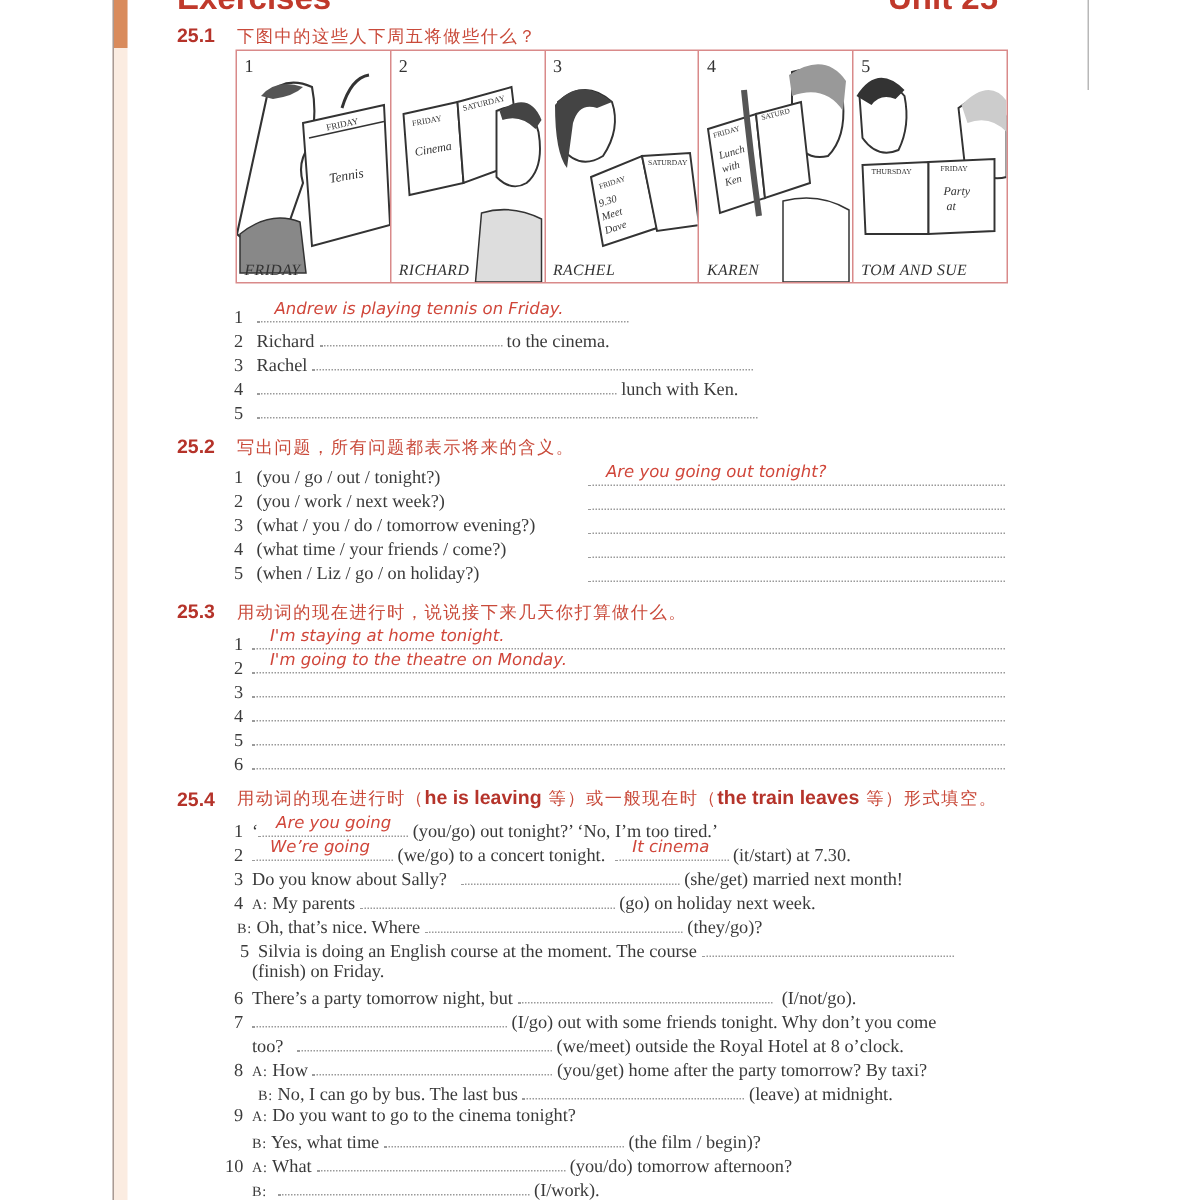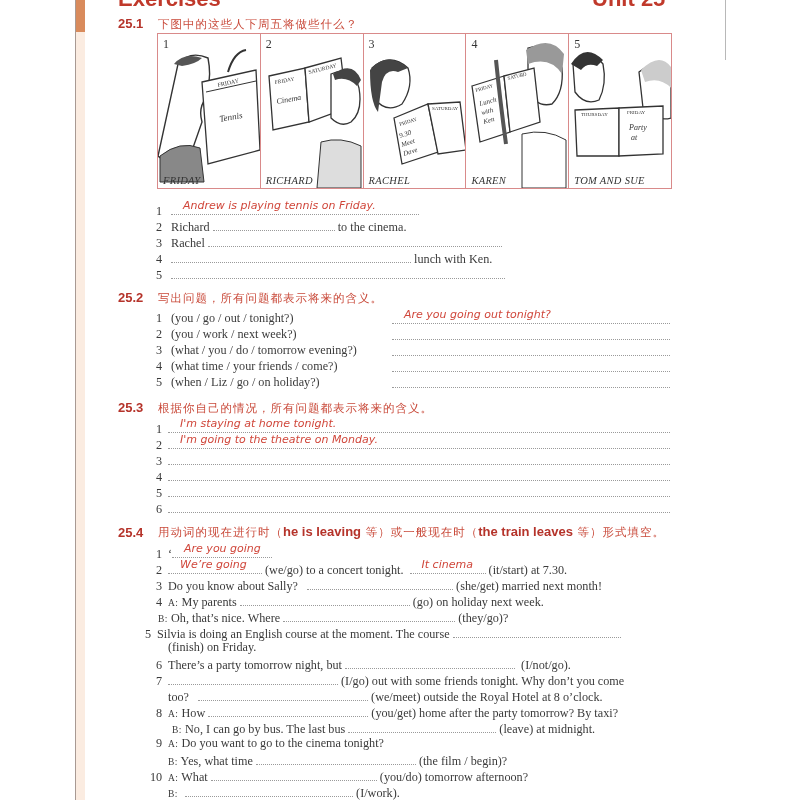--- a/index.html
+++ b/index.html
@@ -180,34 +180,35 @@
 <div class="line" style="left:156px;top:327px"><span class="n">2</span> <span>(you / work / next week?)</span></div>
 <div class="line" style="left:392px;top:327px"><span class="dots" style="width:278px"></span></div>
 <div class="line" style="left:156px;top:343px"><span class="n">3</span> <span>(what / you / do / tomorrow evening?)</span></div>
 <div class="line" style="left:392px;top:343px"><span class="dots" style="width:278px"></span></div>
 <div class="line" style="left:156px;top:359px"><span class="n">4</span> <span>(what time / your friends / come?)</span></div>
 <div class="line" style="left:392px;top:359px"><span class="dots" style="width:278px"></span></div>
 <div class="line" style="left:156px;top:375px"><span class="n">5</span> <span>(when / Liz / go / on holiday?)</span></div>
 <div class="line" style="left:392px;top:375px"><span class="dots" style="width:278px"></span></div>
 
 <div class="sec-num" style="left:118px;top:400px">25.3</div>
-<div class="sec-title" style="left:158px;top:401px">根据你自己的情况，所有问题都表示将来的含义。</div>
+<div class="sec-title" style="left:158px;top:401px">用动词的现在进行时，说说接下来几天你打算做什么。</div>
 
 <div class="line" style="left:156px;top:420px"><span class="n">1</span><span class="dots" style="width:502px"><span class="ans">I'm staying at home tonight.</span></span></div>
 <div class="line" style="left:156px;top:436px"><span class="n">2</span><span class="dots" style="width:502px"><span class="ans">I'm going to the theatre on Monday.</span></span></div>
 <div class="line" style="left:156px;top:452px"><span class="n">3</span><span class="dots" style="width:502px"></span></div>
 <div class="line" style="left:156px;top:468px"><span class="n">4</span><span class="dots" style="width:502px"></span></div>
 <div class="line" style="left:156px;top:484px"><span class="n">5</span><span class="dots" style="width:502px"></span></div>
 <div class="line" style="left:156px;top:500px"><span class="n">6</span><span class="dots" style="width:502px"></span></div>
 
 <div class="sec-num" style="left:118px;top:525px">25.4</div>
 <div class="sec-title" style="left:158px;top:524px"><span>用动词的现在进行时（</span><b>he is leaving</b><span> 等）或一般现在时（</span><b>the train leaves</b><span> 等）形式填空。</span></div>
 
 <div class="line" style="left:156px;top:545px">
   <span class="n">1</span><span>‘</span><span class="dots" style="width:100px"><span class="ans">Are you going</span></span>
+  <span>(you/go) out tonight?’   ‘No, I’m too tired.’</span>
 </div>
 <div class="line" style="left:156px;top:561px">
   <span class="n">2</span><span class="dots" style="width:94px"><span class="ans">We’re going</span></span>
   <span>(we/go) to a concert tonight.</span>
   &nbsp;<span class="dots" style="width:76px"><span class="ans">It cinema</span></span>
   <span>(it/start) at 7.30.</span>
 </div>
 <div class="line" style="left:156px;top:577px">
   <span class="n">3</span><span>Do you know about Sally?</span>
   <span class="dots" style="width:146px;margin-left:6px"></span>
@@ -216,21 +217,21 @@
 <div class="line" style="left:156px;top:593px">
   <span class="n">4</span><span class="ab">A:</span> <span>My parents</span>
   <span class="dots" style="width:170px"></span>
   <span>(go) on holiday next week.</span>
 </div>
 <div class="line" style="left:158px;top:609px">
   <span class="ab">B:</span> <span>Oh, that’s nice. Where</span>
   <span class="dots" style="width:172px"></span>
   <span>(they/go)?</span>
 </div>
-<div class="line" style="left:145px;top:625px">
+<div class="line" style="left:160px;top:625px">
   <span class="n">5</span><span>Silvia is doing an English course at the moment. The course</span>
   <span class="dots" style="width:168px"></span>
 </div>
 <div class="line" style="left:168px;top:640px"><span>(finish) on Friday.</span></div>
 <div class="line" style="left:156px;top:656px">
   <span class="n">6</span><span>There’s a party tomorrow night, but</span>
   <span class="dots" style="width:170px"></span>
   &nbsp;<span>(I/not/go).</span>
 </div>
 <div class="line" style="left:156px;top:672px">

